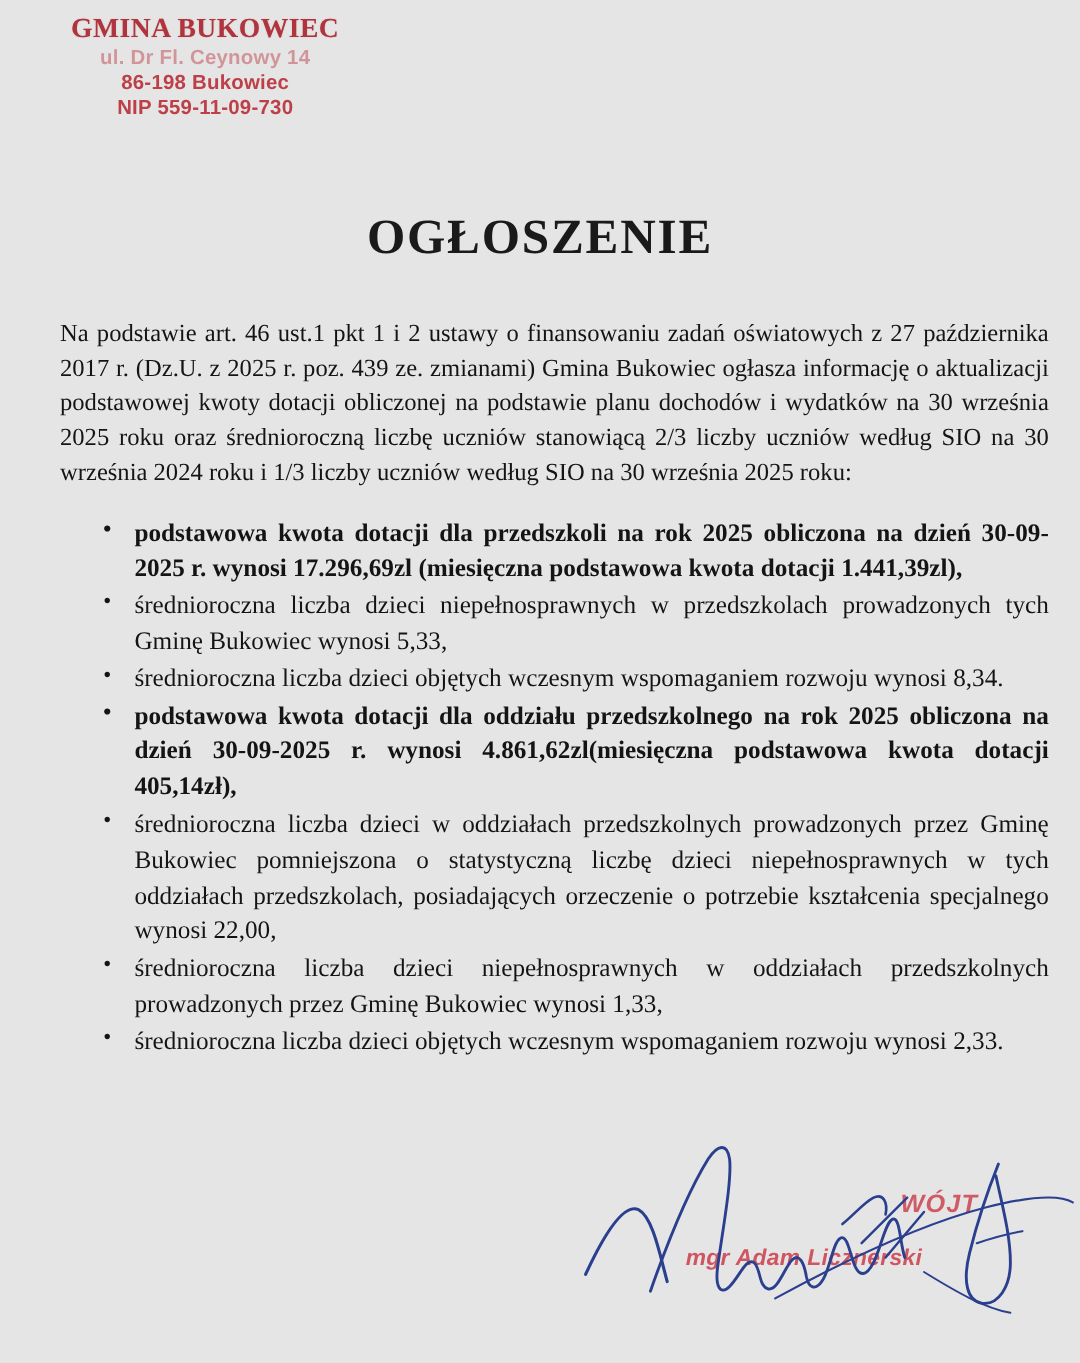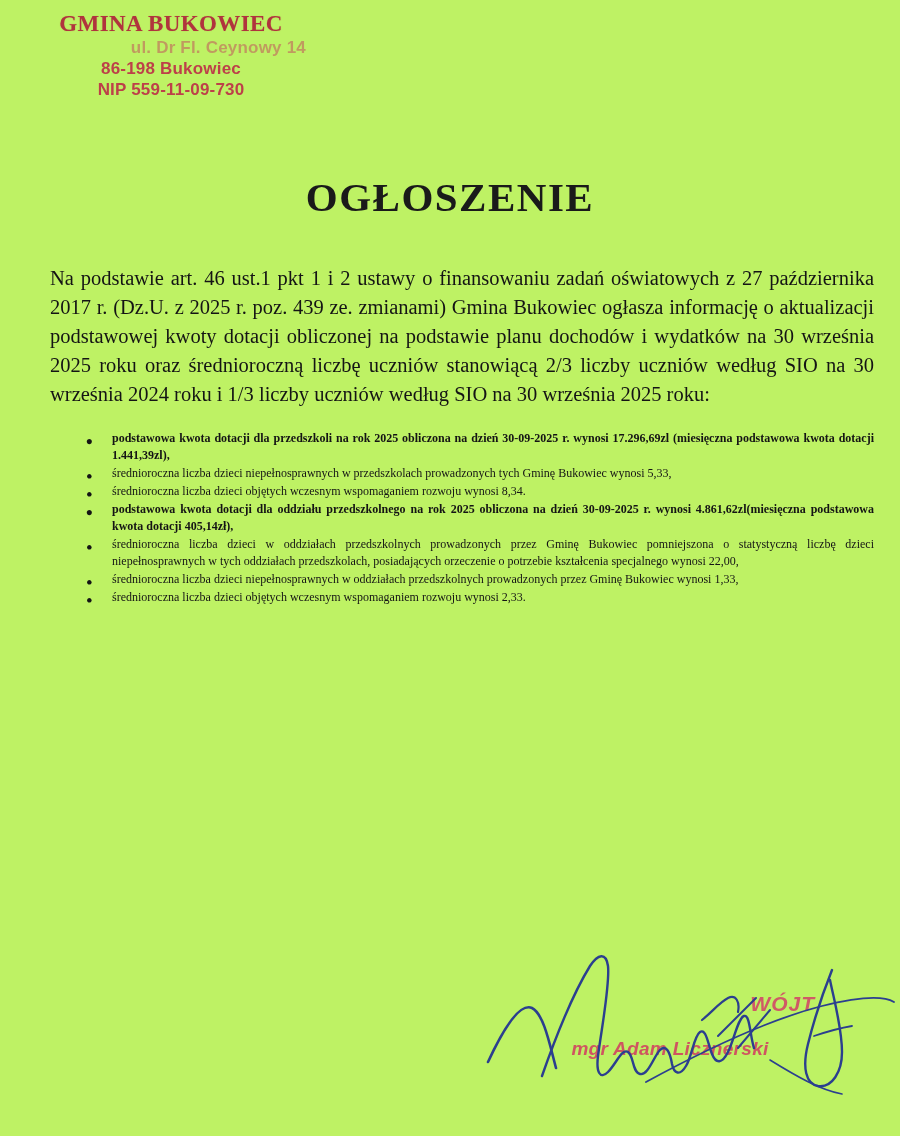--- a/index.html
+++ b/index.html
@@ -14,21 +14,21 @@
     position: relative;
     font-family: "Liberation Serif", "DejaVu Serif", serif;
     color: #111111;
     overflow: hidden;
   }
 
   .page {
     position: relative;
     width: 900px;
     height: 1136px;
-    background: #bef264;
+    background: #e5e5e5;
   }
 
   
   .header-stamp {
     position: absolute;
     left: 36px;
     top: 10px;
     width: 270px;
     text-align: center;
     color: #b53a42;
@@ -46,21 +46,20 @@
   .stamp-line {
     font-family: "Liberation Sans", "DejaVu Sans", sans-serif;
     font-weight: bold;
     font-size: 17px;
     color: #bd4049;
     letter-spacing: 0.2px;
     margin-top: 1px;
   }
   .stamp-line.faded {
     color: #c2545c;
-    text-align: right;
   }
   .stamp-fade {
     opacity: 0.55;
   }
 
   
   .doc-title {
     position: absolute;
     left: 0;
     top: 146px;
@@ -91,21 +90,21 @@
   }
 
   ul.bullets {
     list-style: none;
     margin: 20px 0 0 0;
     padding: 0;
   }
   ul.bullets > li {
     position: relative;
     padding-left: 62px;
-    font-size: 12px;
+    font-size: 21px;
     line-height: 1.42;
     text-align: justify;
     text-justify: inter-word;
     margin-bottom: 1px;
     color: #141414;
   }
   ul.bullets > li::before {
     content: "\2022";
     position: absolute;
     left: 36px;

